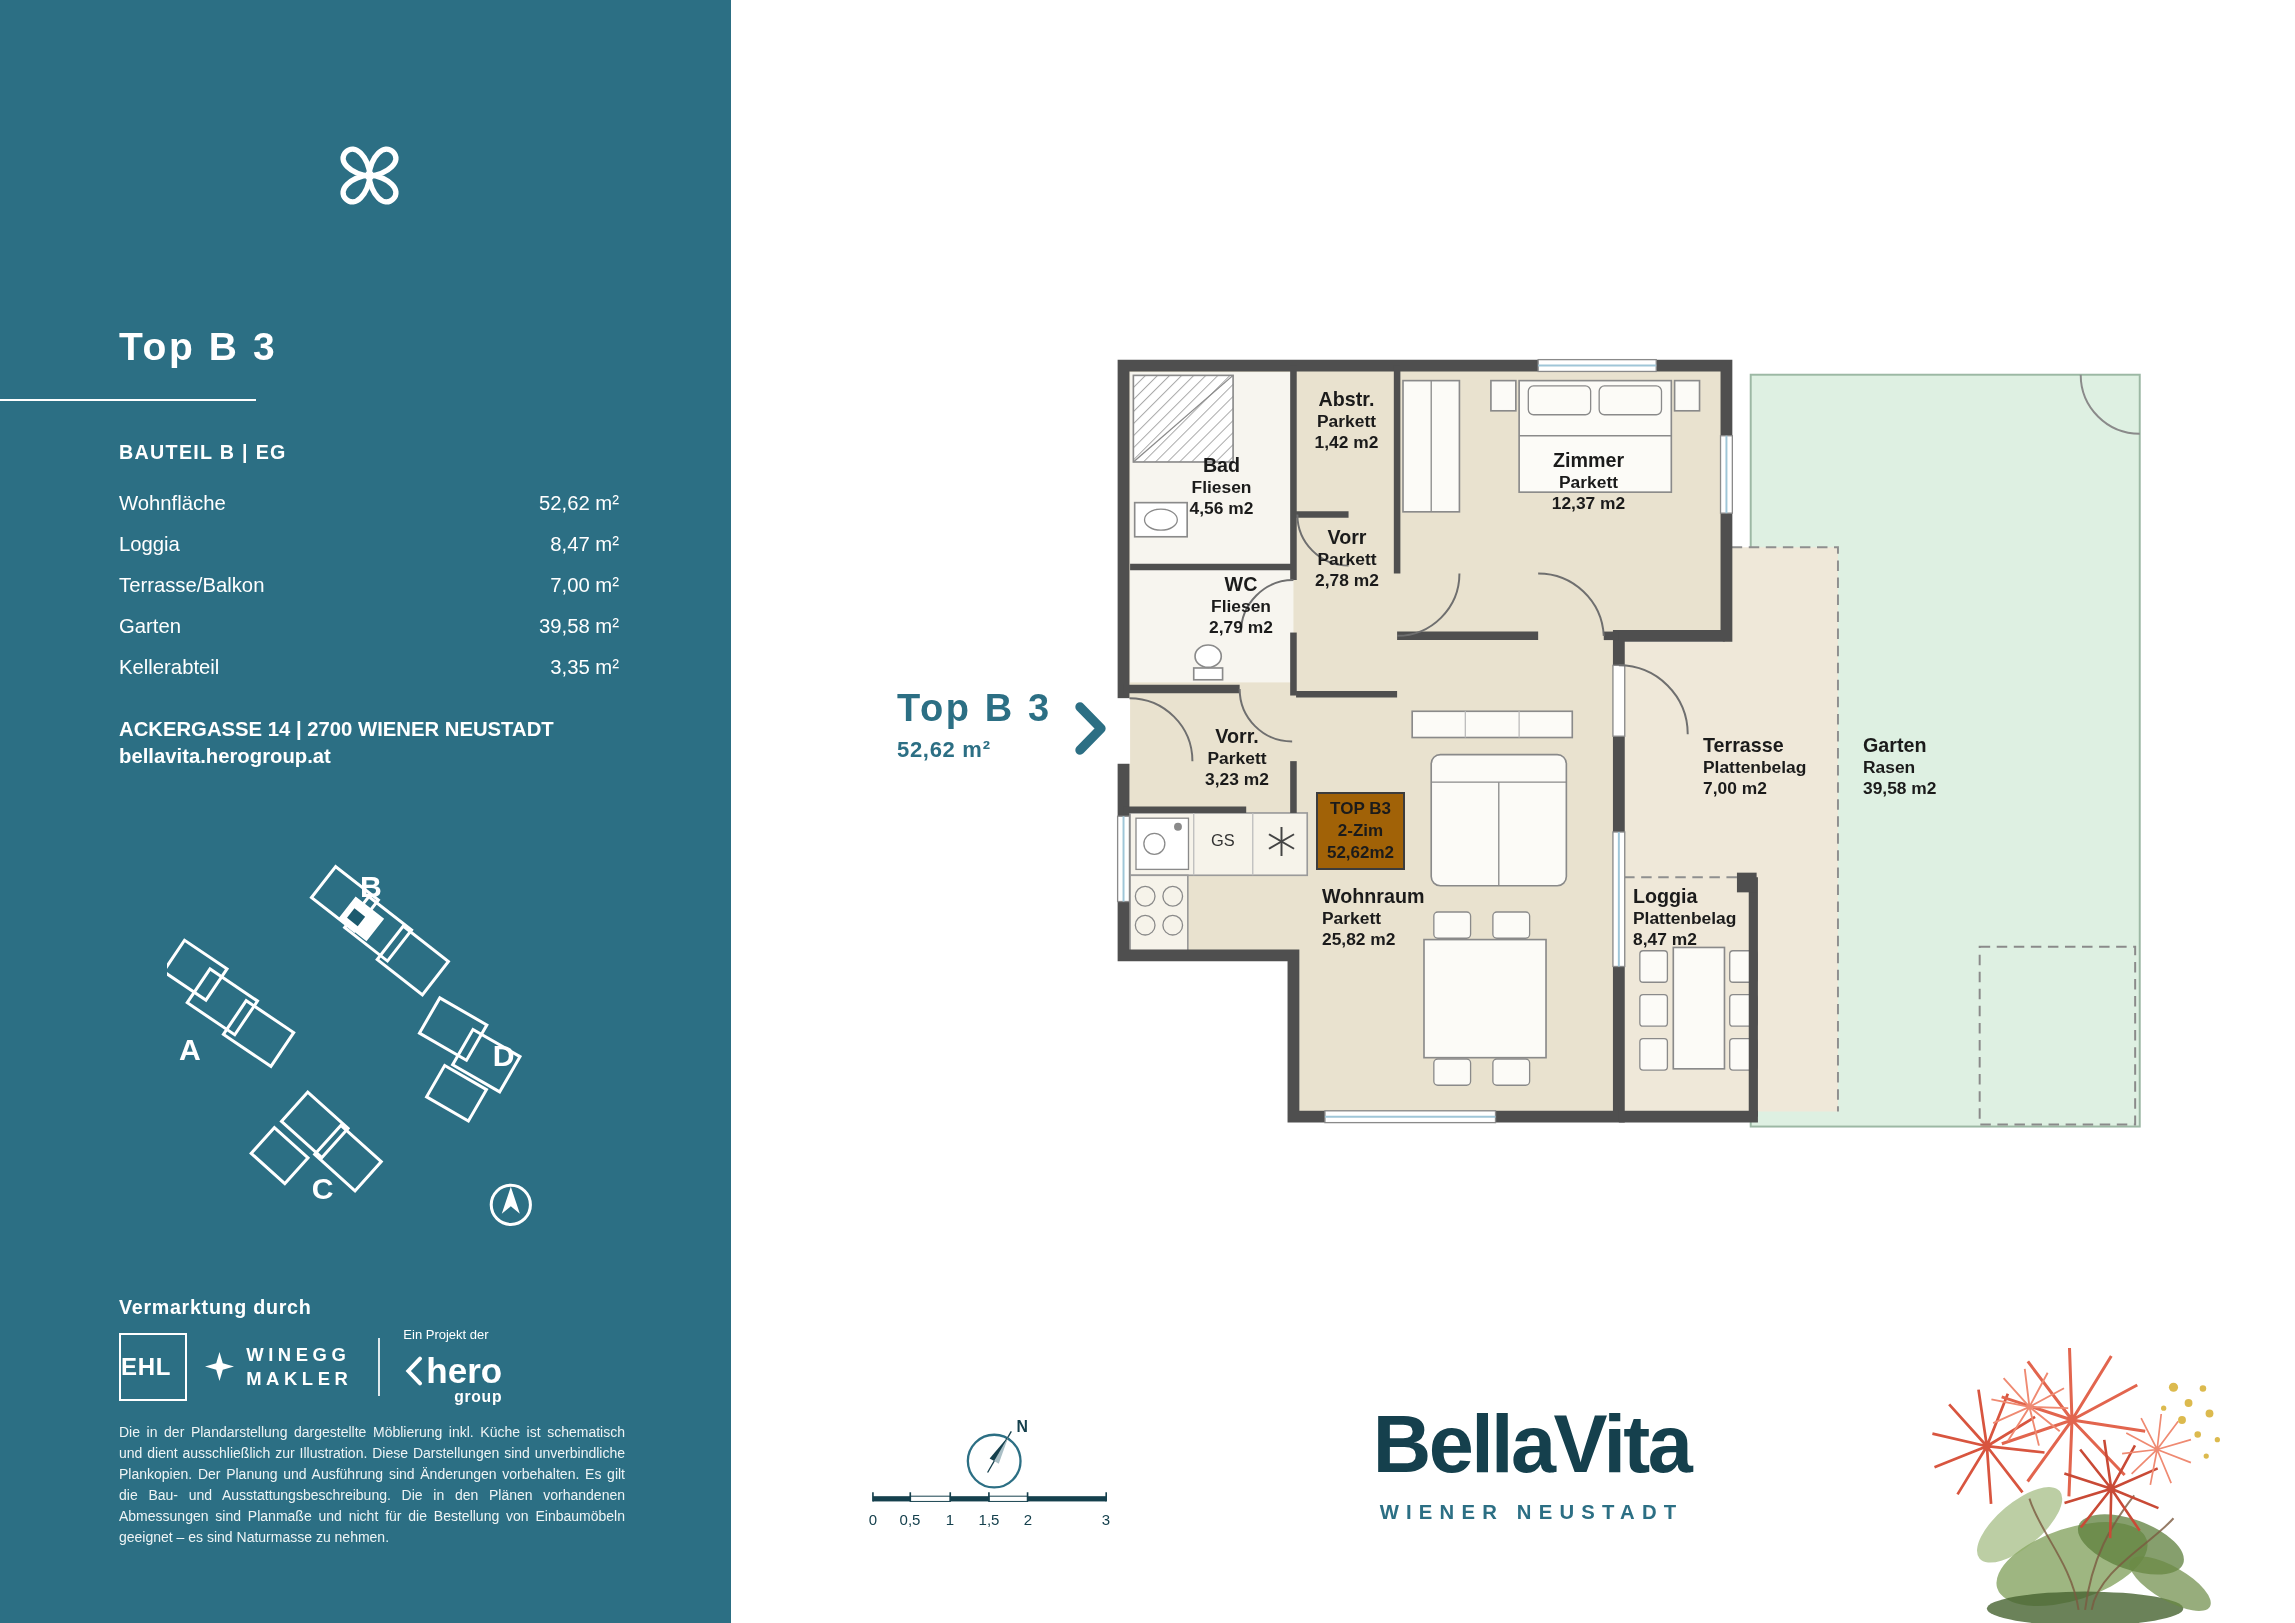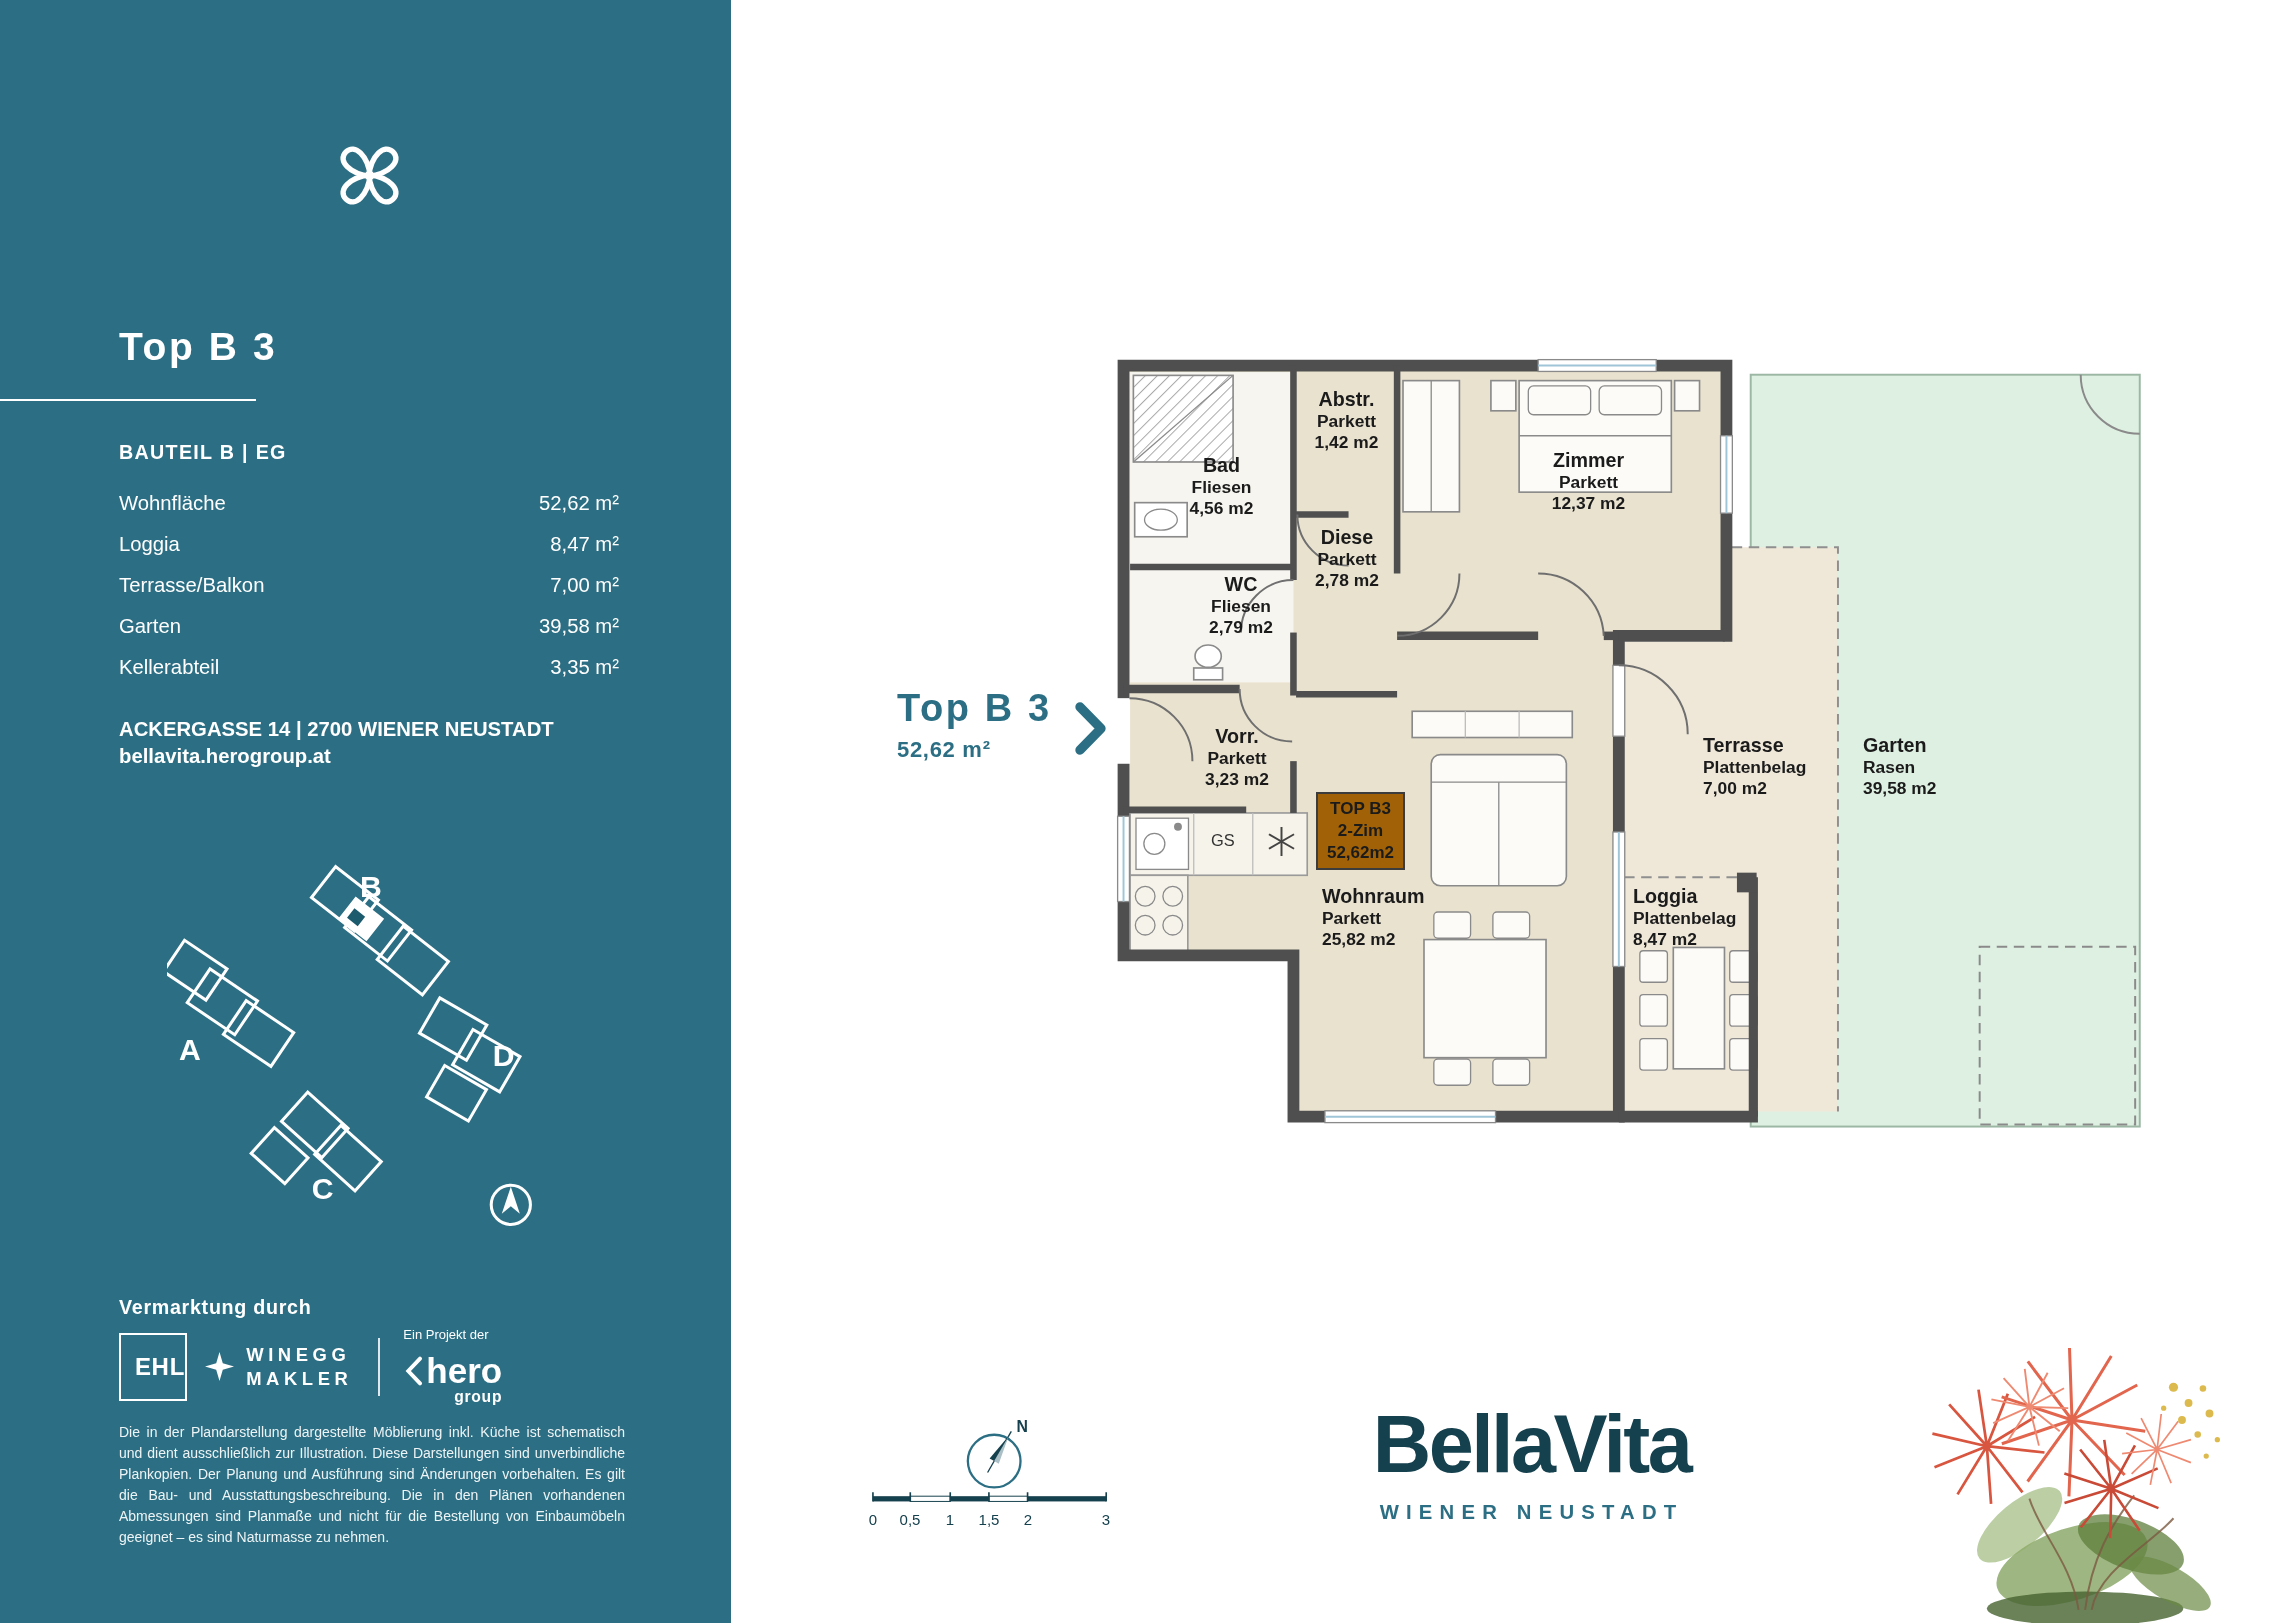--- a/index.html
+++ b/index.html
@@ -12,21 +12,21 @@
   .logo{position:absolute;left:323px;top:129px;width:93px;height:93px}
   .title{position:absolute;left:119px;top:325px;font-size:39px;font-weight:700;letter-spacing:2.6px}
   .title-rule{position:absolute;left:0;top:399px;width:256px;height:2px;background:#fff}
   .subtitle{position:absolute;left:119px;top:441px;font-size:19.7px;font-weight:700;letter-spacing:1.3px}
   .areas{position:absolute;left:119px;top:483px;width:500px}
   .arow{display:flex;justify-content:space-between;align-items:center;height:41px;font-size:20.3px}
   .address{position:absolute;left:119px;top:716px;font-size:20.3px;font-weight:700;line-height:1.34}
   .siteplan{position:absolute;left:167px;top:864px;width:377px;height:377px}
   .marketing{position:absolute;left:119px;top:1296px;font-size:19.7px;font-weight:700;letter-spacing:0.7px}
   .partners{position:absolute;left:119px;top:1330px;height:73px;display:flex;align-items:center}
-  .ehl-box{width:68px;height:68px;border:2.6px solid #fff;display:flex;align-items:center;justify-content:flex-end;font-size:24px;font-weight:700;letter-spacing:0.7px}
+  .ehl-box{width:68px;height:68px;border:2.6px solid #fff;display:flex;align-items:center;justify-content:flex-start;font-size:24px;font-weight:700;letter-spacing:0.7px}
   .winegg{display:flex;align-items:center;margin-left:18.4px}
   .winegg-star{width:29px;height:29px;margin-right:11.8px}
   .winegg-text{font-family:Liberation Sans, sans-serif;font-size:18.4px;letter-spacing:4.6px;line-height:1.3;font-weight:600}
   .vsep{width:1.3px;height:58px;background:rgba(255,255,255,.85);margin:0 23.6px 0 26px}
   .hero-pre{font-size:13px;margin-bottom:11px}
   .hero-name{font-size:35px;font-weight:700;line-height:1;display:flex;align-items:center}
   .hero-angle{width:19.7px;height:30px;margin-right:3.3px}
   .hero-sub{font-size:15.7px;font-weight:700;text-align:right;letter-spacing:0.7px}
   .disclaimer{position:absolute;left:119px;top:1422px;width:506px;font-size:14px;line-height:1.5;text-align:justify;color:#eef4f5}
 
@@ -314,21 +314,21 @@
         <div class="rn">Abstr.</div>
         <div class="rf">Parkett</div>
         <div class="ra">1,42 m2</div>
       </div>
       <div class="room-label" style="left:408px;top:91px;width:131px">
         <div class="rn">Zimmer</div>
         <div class="rf">Parkett</div>
         <div class="ra">12,37 m2</div>
       </div>
       <div class="room-label" style="left:178px;top:168px;width:108px">
-        <div class="rn">Diese</div>
+        <div class="rn">Vorr</div>
         <div class="rf">Parkett</div>
         <div class="ra">2,78 m2</div>
       </div>
       <div class="room-label" style="left:67px;top:215px;width:118px">
         <div class="rn">WC</div>
         <div class="rf">Fliesen</div>
         <div class="ra">2,79 m2</div>
       </div>
       <div class="room-label" style="left:63px;top:367px;width:118px">
         <div class="rn">Vorr.</div>

